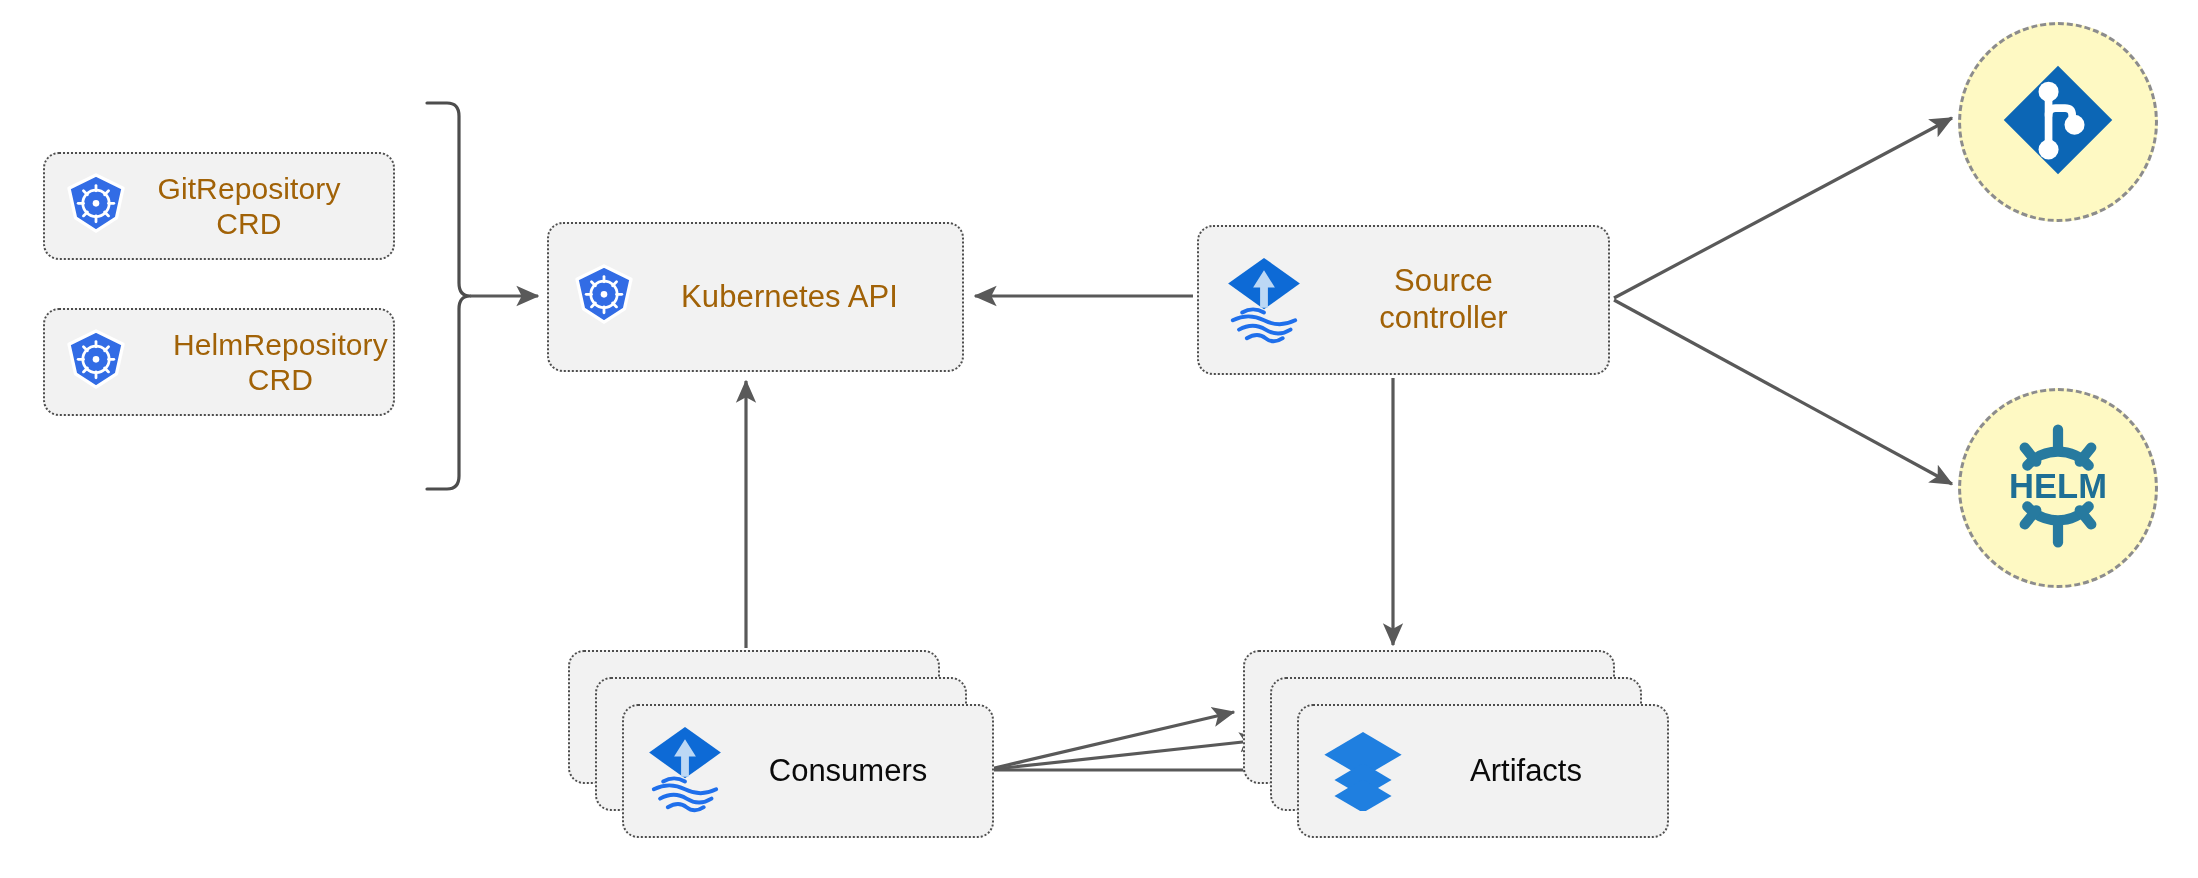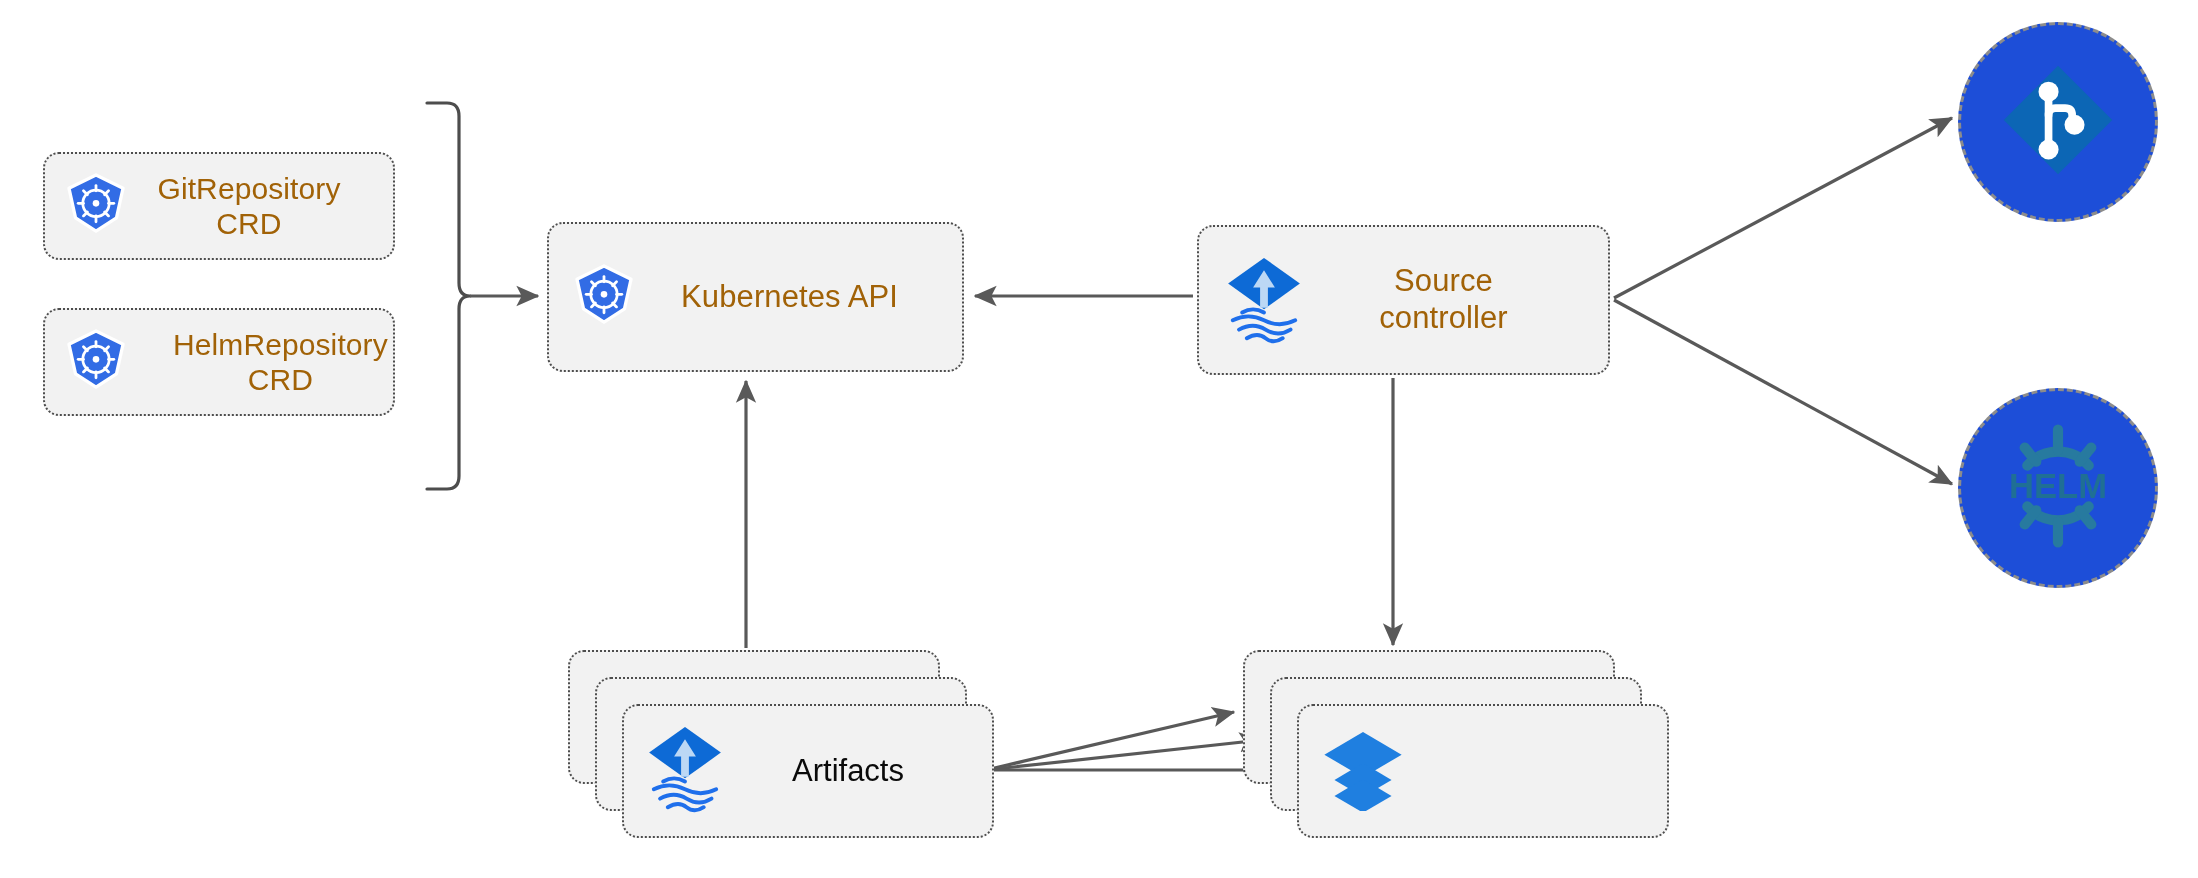--- a/index.html
+++ b/index.html
@@ -104,21 +104,21 @@
   #consumers-stack { left: 568px; top: 650px; }
   #consumers-stack .stack-card { width: 372px; height: 134px; }
   #artifacts-stack { left: 1243px; top: 650px; }
   #artifacts-stack .stack-card { width: 372px; height: 134px; }
 
   
   .circle-node {
     position: absolute;
     border: 3px dashed #8c8c8c;
     border-radius: 50%;
-    background: #1d4ed8;
+    background: #fef9c3;
     display: flex;
     align-items: center;
     justify-content: center;
     z-index: 3;
   }
   #git-circle  { left: 1958px; top: 22px;  width: 200px; height: 200px; }
   #helm-circle { left: 1958px; top: 388px; width: 200px; height: 200px; }
 
   .logo-k8s  { width: 66px; height: 66px; }
   .logo-flux { width: 78px; height: 88px; }
@@ -258,37 +258,38 @@
           <path d="M50 2 L96 35 L50 68 L4 35 Z" fill="#0d6ad6"></path>
           <path d="M50 18 L64 40 L55 40 L55 66 L45 66 L45 40 L36 40 Z" fill="#bcd8f5"></path>
           <g stroke="#1f6feb" stroke-width="5" fill="none" stroke-linecap="round">
             <path d="M10 82 Q 30 72 50 82 Q 70 92 90 82"></path>
             <path d="M18 94 Q 36 84 52 94 Q 68 104 84 94"></path>
             <path d="M28 105 Q 42 97 52 105 Q 62 113 74 105"></path>
             <path d="M22 72 Q 36 64 50 72"></path>
           </g>
         </svg>
       </span>
-      <span class="node-label">Artifacts</span>
+      <span class="node-label">Consumers</span>
     </div>
   </div>
 
   <div class="stack" id="artifacts-stack">
     <div class="stack-card stack-back-2"></div>
     <div class="stack-card stack-back-1"></div>
     <div class="stack-card stack-front">
       <span class="logo">
         <svg class="logo-artifacts" viewBox="0 0 100 100">
           <path d="M50 6 L96 33 L50 60 L4 33 Z" fill="#1f7fe0"></path>
           <path d="M50 46 L82 64 L50 82 L18 64 Z" fill="#ffffff"></path>
           <path d="M50 43 L84 63 L50 83 L16 63 Z" fill="#1f7fe0"></path>
           <path d="M50 65 L82 83 L50 101 L18 83 Z" fill="#ffffff"></path>
           <path d="M50 62 L84 82 L50 102 L16 82 Z" fill="#1f7fe0"></path>
         </svg>
       </span>
+      <span class="node-label">Artifacts</span>
     </div>
   </div>
 
   <div class="circle-node" id="git-circle">
     <span class="logo">
       <svg class="logo-git" viewBox="0 0 100 100">
         <path d="M50 4 L96 50 L50 96 L4 50 Z" fill="#0c66b5"></path>
         <g stroke="#ffffff" stroke-width="6.5" fill="none" stroke-linecap="round">
           <line x1="42" y1="30" x2="42" y2="72"></line>
           <path d="M42 46 Q 42 40 48 40 L56 40 Q 62 40 62 46 L62 52"></path>

